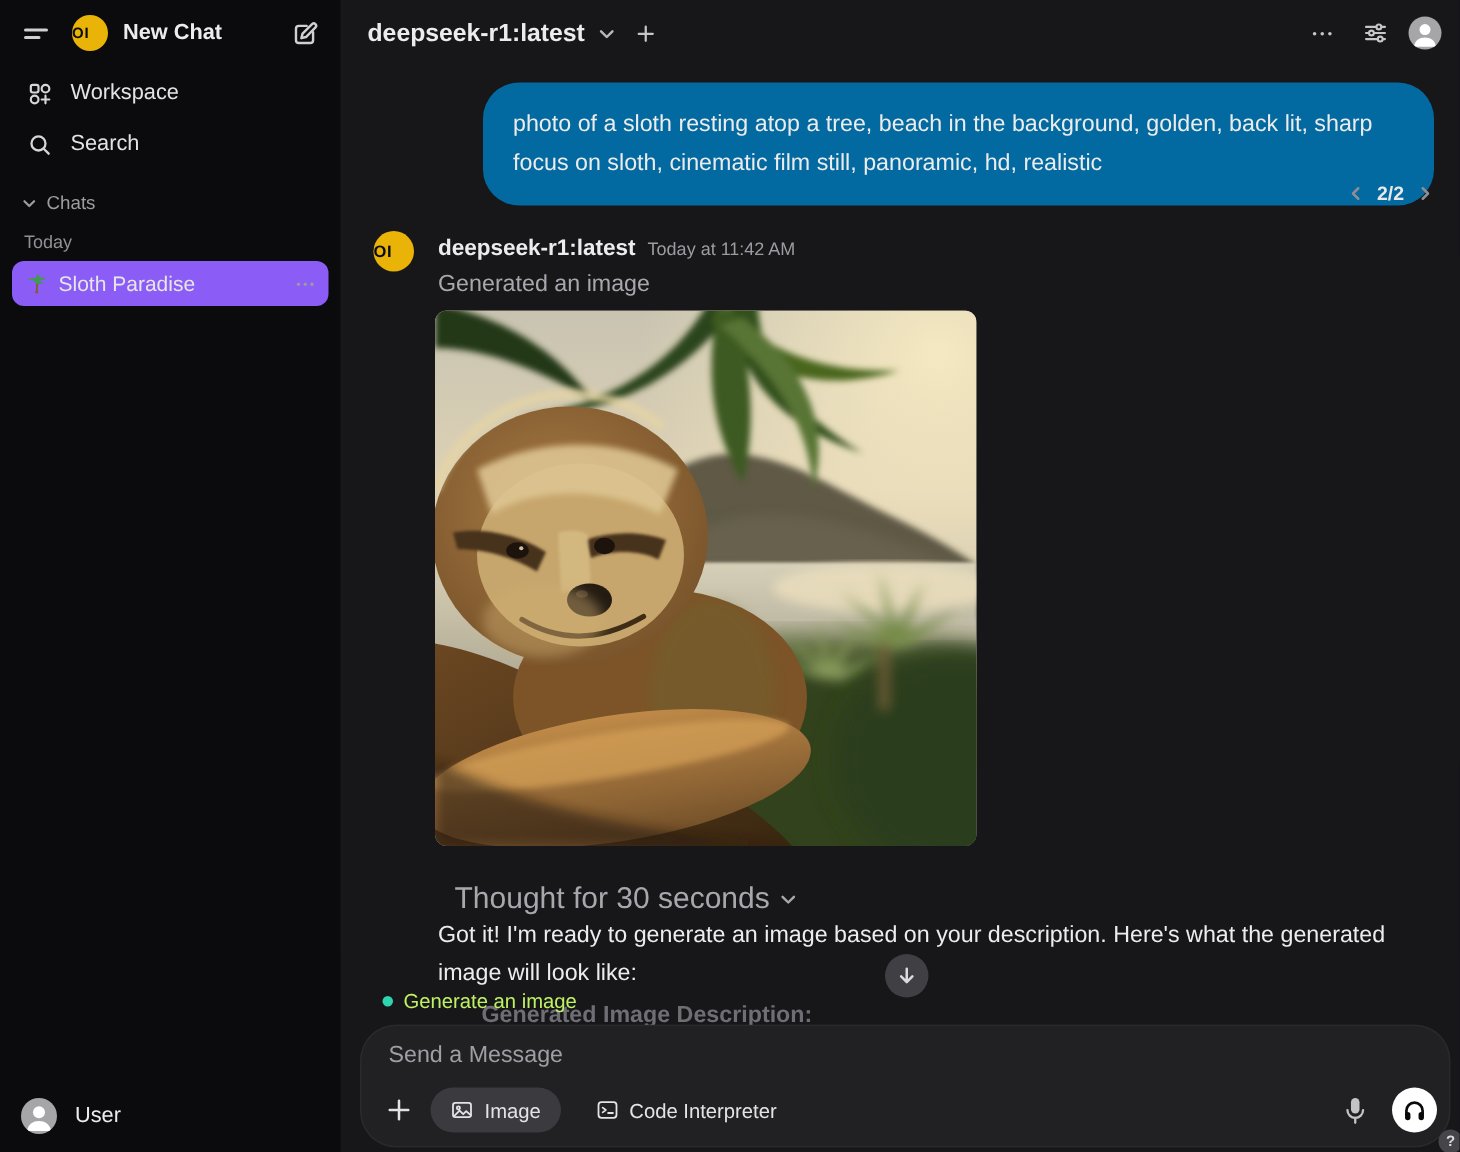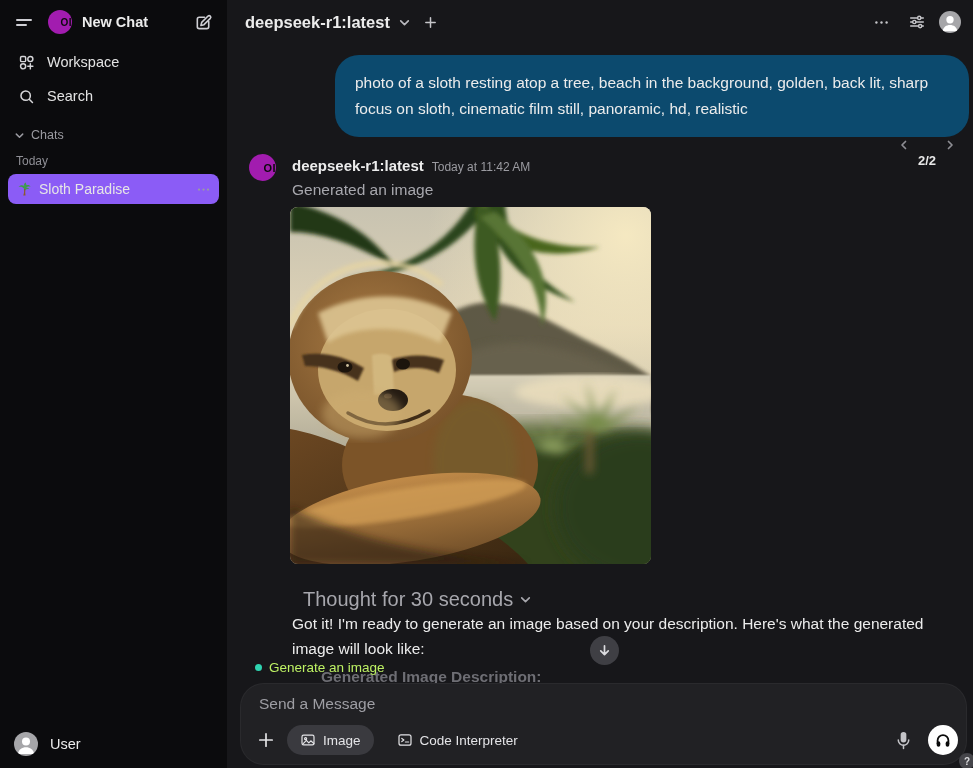--- a/index.html
+++ b/index.html
@@ -5,22 +5,22 @@
   * { margin:0; padding:0; box-sizing:border-box; }
   html,body { width:973px; height:768px; overflow:hidden; background:#17171a;
     font-family:"Liberation Sans","DejaVu Sans",sans-serif; color:#ececec; }
   .app { position:relative; width:973px; height:768px; display:flex; }
 
   
   .sidebar { position:relative; width:227px; height:768px; background:#0b0b0d; flex:none; }
   .sb-top { display:flex; align-items:center; height:44px; padding:0 10px; }
   .icon-btn { background:none; border:none; color:#cfcfd4; display:flex; align-items:center;
     justify-content:center; width:28px; height:28px; border-radius:6px; cursor:pointer; flex:none; }
-  .logo-circle { width:24px; height:24px; border-radius:50%; background:#a21caf; color:#0a0a0a;
-    display:flex; align-items:center; justify-content:flex-end; font-weight:800; font-size:10px;
+  .logo-circle { width:24px; height:24px; border-radius:50%; background:#eab308; color:#0a0a0a;
+    display:flex; align-items:center; justify-content:flex-start; font-weight:800; font-size:10px;
     letter-spacing:.5px; flex:none; }
   .sb-brand { display:flex; align-items:center; gap:10px; margin-left:10px; flex:1; }
   .sb-brand-label { font-size:14.5px; font-weight:600; color:#ececec; }
   .sb-item { display:flex; align-items:center; gap:12px; height:32px; padding:0 12px;
     margin:2px 6px; border-radius:8px; color:#e3e3e3; font-size:14.5px; font-weight:500; cursor:pointer; }
   .sb-item svg { flex:none; color:#d6d6d9; }
   .sb-chats-header { display:flex; align-items:center; gap:6px; padding:14px 12px 4px 14px;
     color:#9b9ba1; font-size:12.5px; font-weight:500; cursor:pointer; }
   .sb-section { padding:8px 16px 4px 16px; color:#8f8f96; font-size:12px; font-weight:500; }
   .sb-chat-item { display:flex; align-items:center; gap:8px; height:30px; margin:2px 8px;
@@ -36,25 +36,25 @@
   
   .main { position:relative; flex:1; height:636px; background:#17171a; }
   .topbar { position:absolute; top:0; left:0; width:100%; height:44px; display:flex;
     align-items:center; padding:0 12px 0 18px; }
   .model-select { display:flex; align-items:center; gap:8px; cursor:pointer; }
   .model-name { font-size:16.5px; font-weight:600; color:#ececec; }
   .topbar-right { margin-left:auto; display:flex; align-items:center; gap:8px; }
   .topbar .avatar { width:22px; height:22px; cursor:pointer; }
 
   
-  .user-bubble { position:absolute; left:95px; top:55px; width:634px; background:#0c4a6e;
-    border-radius:24px; padding:15px 20px; font-size:15.5px; line-height:26px; color:#ececec;margin-left:13px; }
+  .user-bubble { position:absolute; left:95px; top:55px; width:634px; background:#0369a1;
+    border-radius:24px; padding:15px 20px; font-size:15.5px; line-height:26px; color:#ececec; }
   .pagination { position:absolute; top:121px; left:95px; width:634px; display:flex;
     justify-content:flex-end; align-items:center; gap:8px; color:#9a9aa0; }
-  .pagination .count { font-size:13px; font-weight:700; color:#e8e8e8;margin-top:32px; }
+  .pagination .count { font-size:13px; font-weight:700; color:#e8e8e8; }
   .pagination .pg-btn { cursor:pointer; display:flex; align-items:center; color:#8d8d93; }
 
   .asst-avatar { position:absolute; left:22px; top:154px; width:27px; height:27px; }
   .asst-avatar .logo-circle { width:27px; height:27px; font-size:11px; }
   .asst-name-row { position:absolute; left:65px; top:157px; display:flex; align-items:baseline; gap:8px; }
   .asst-name { font-size:15px; font-weight:700; color:#ececec; }
   .asst-time { font-size:12px; color:#9b9ba1; }
   .gen-label { position:absolute; left:65px; top:181px; font-size:15.5px; color:#a7a7ad; }
 
   .gen-image { position:absolute; left:63px; top:207px; width:361px; height:357px;

